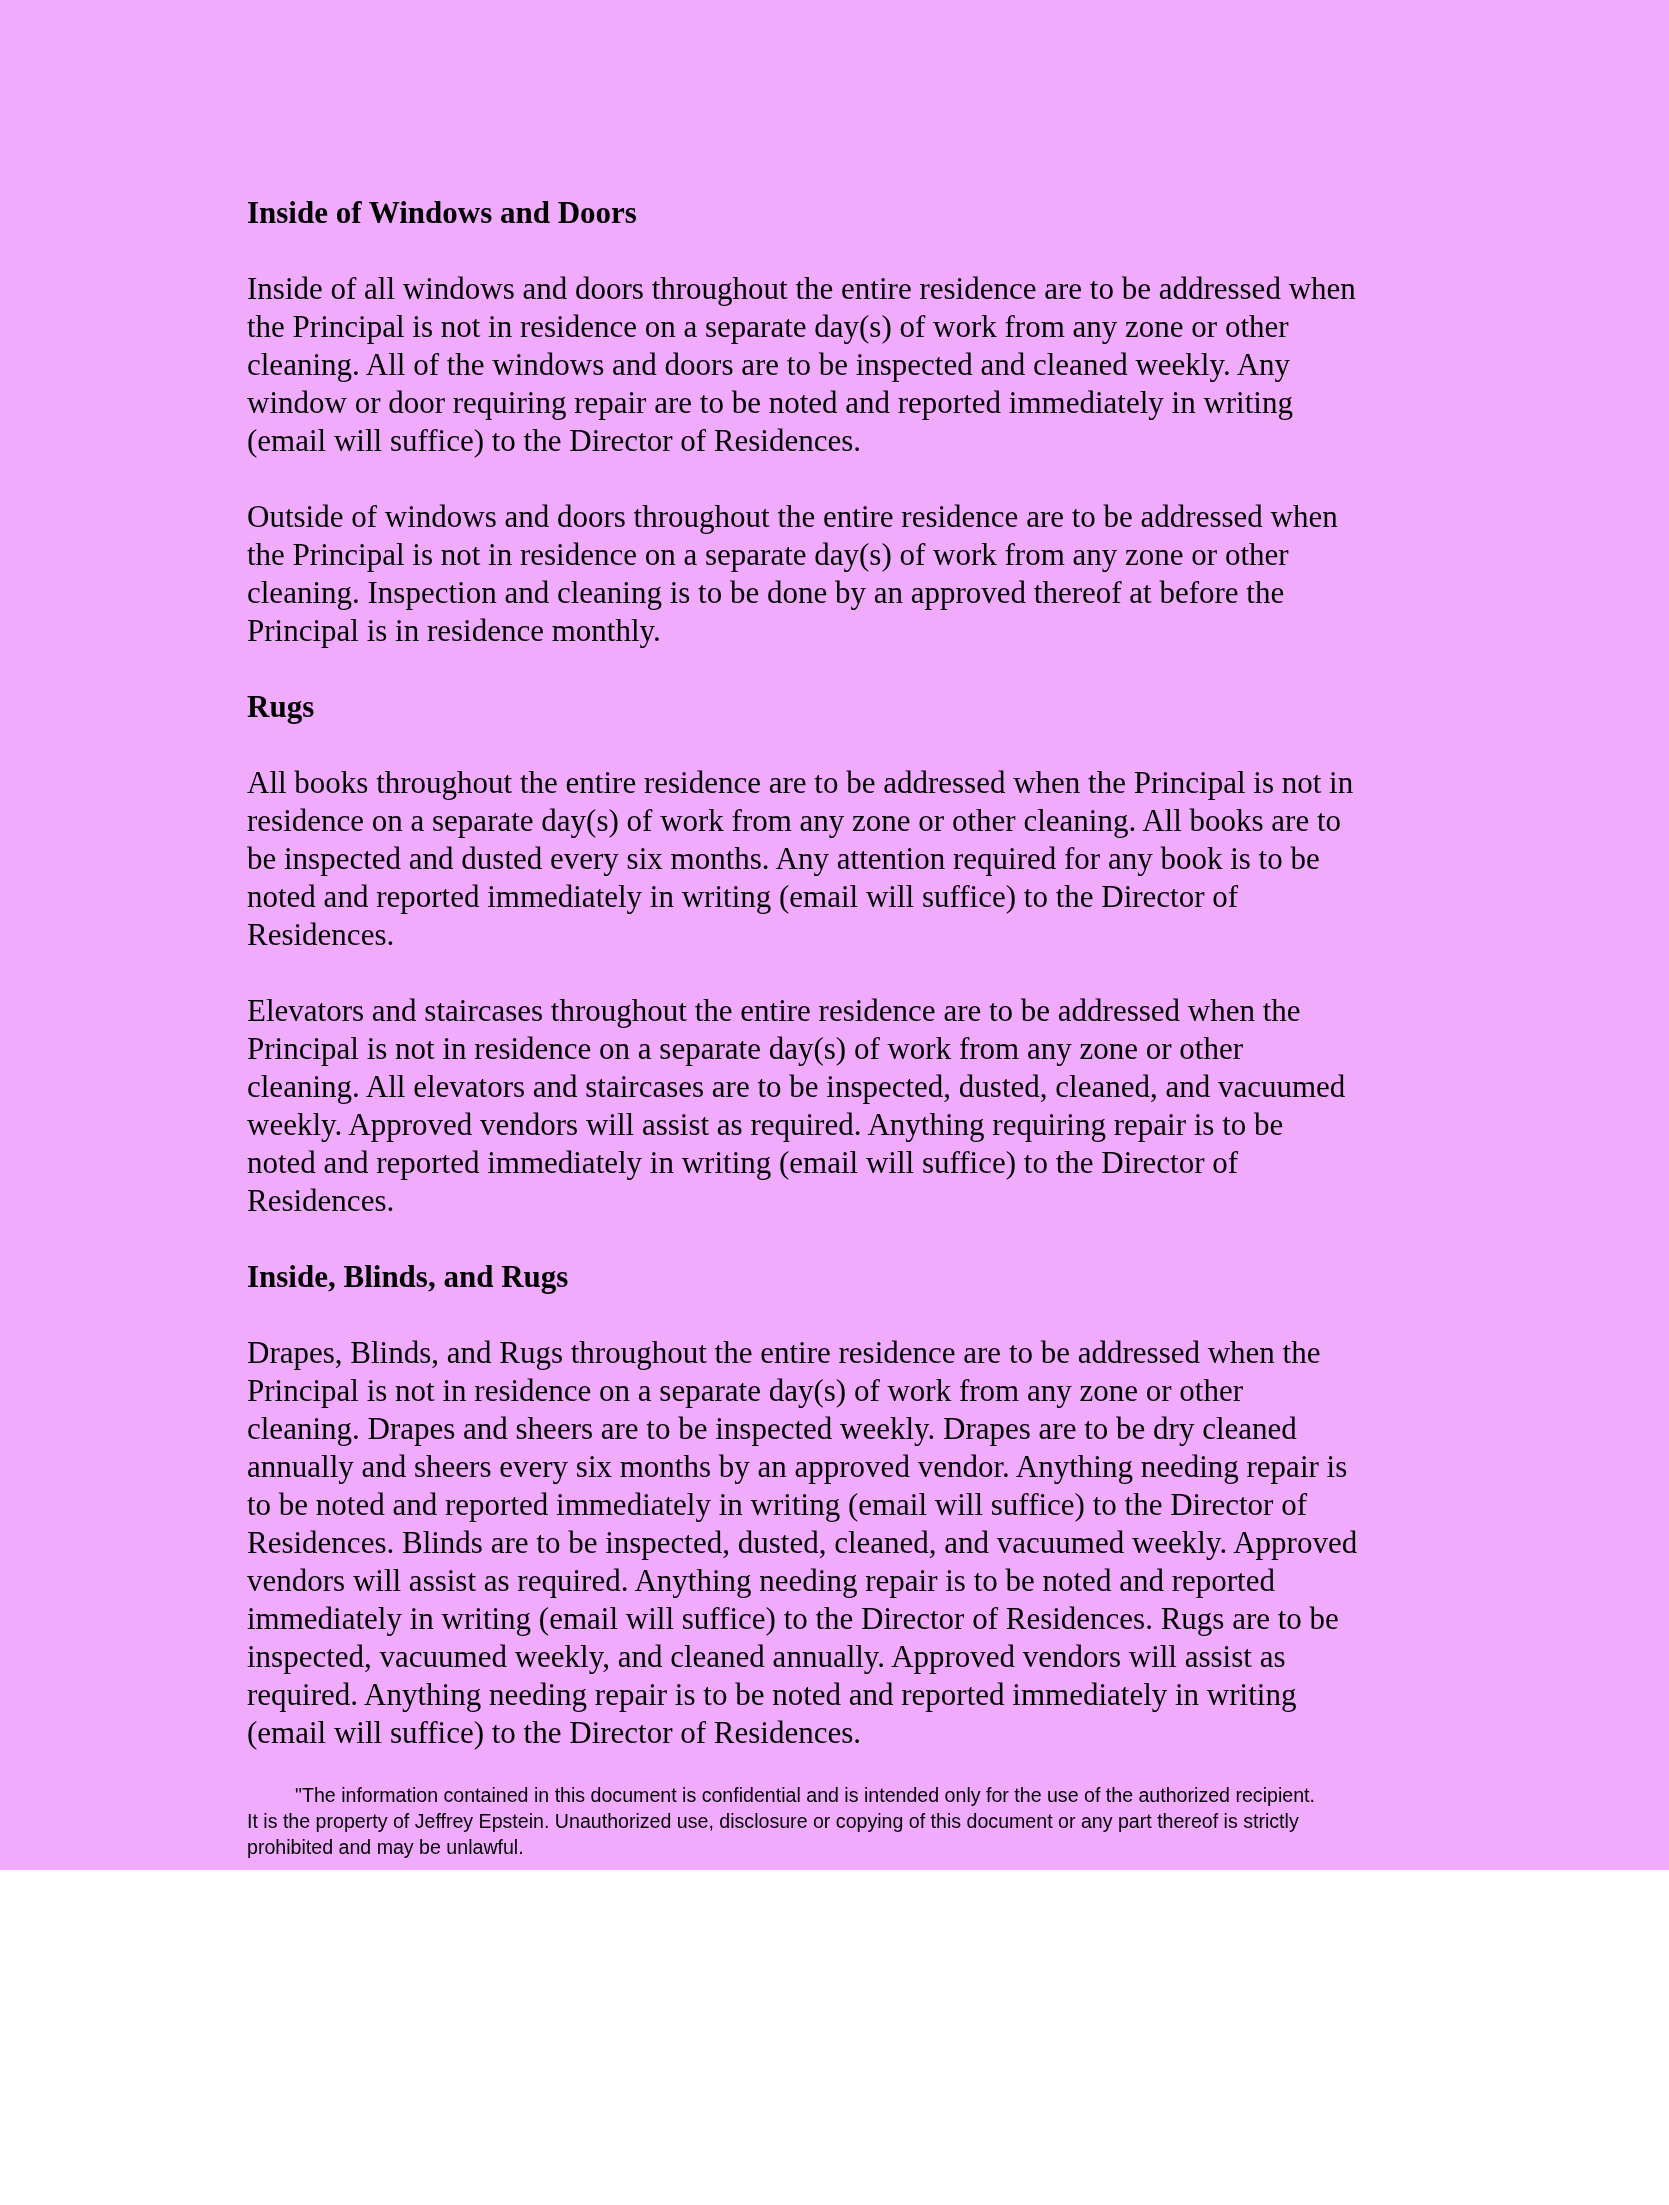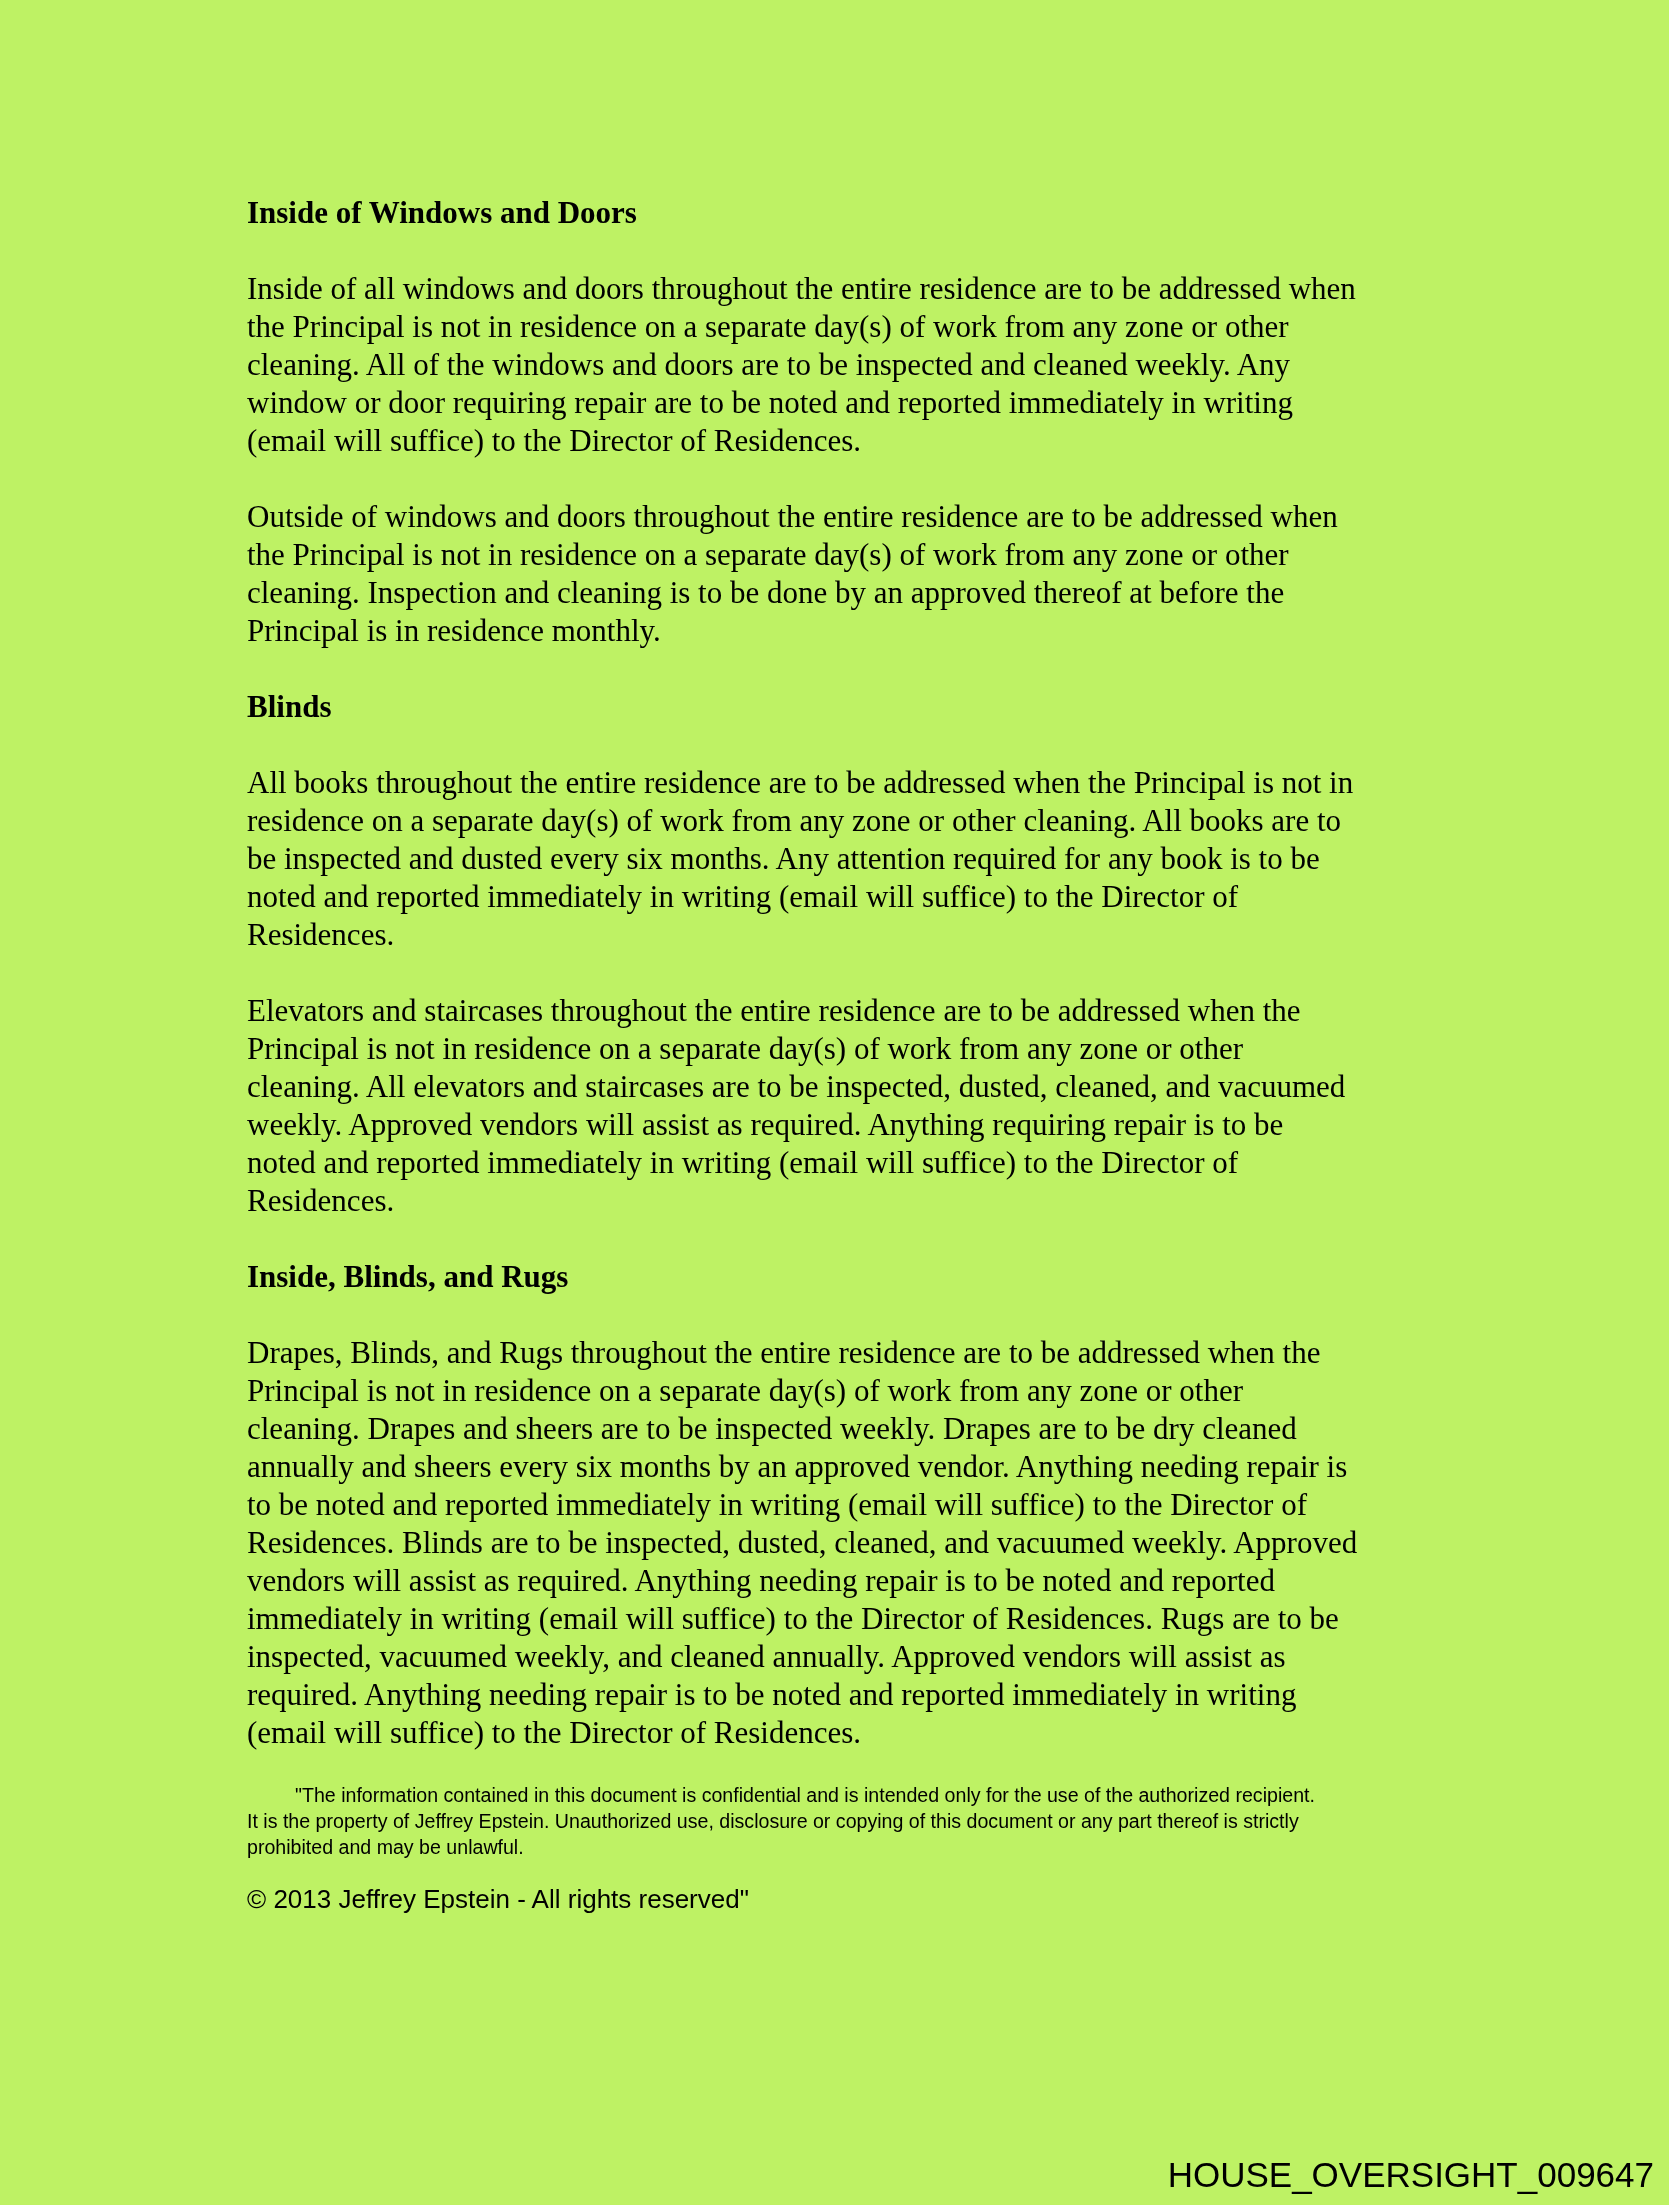--- a/index.html
+++ b/index.html
@@ -3,22 +3,22 @@
 <meta charset="utf-8">
 <style>
   html, body {
     margin: 0;
     padding: 0;
     background: #ffffff;
   }
   .page {
     position: relative;
     width: 1669px;
-    height: 2205px;
-    background: #bef264;
+    height: 1870px;
+    background: #f0abfc;
     overflow: hidden;
     color: #000000;
   }
   .content {
     padding: 194px 65px 0 247px;
   }
   .section-heading {
     font-family: "Liberation Serif", "DejaVu Serif", serif;
     font-size: 31px;
     line-height: 38px;
@@ -68,21 +68,21 @@
 the Principal is not in residence on a separate day(s) of work from any zone or other
 cleaning. All of the windows and doors are to be inspected and cleaned weekly. Any
 window or door requiring repair are to be noted and reported immediately in writing
 (email will suffice) to the Director of Residences.</p>
 
     <p class="body-par">Outside of windows and doors throughout the entire residence are to be addressed when
 the Principal is not in residence on a separate day(s) of work from any zone or other
 cleaning. Inspection and cleaning is to be done by an approved thereof at before the
 Principal is in residence monthly.</p>
 
-    <h2 class="section-heading">Blinds</h2>
+    <h2 class="section-heading">Rugs</h2>
     <p class="body-par">All books throughout the entire residence are to be addressed when the Principal is not in
 residence on a separate day(s) of work from any zone or other cleaning. All books are to
 be inspected and dusted every six months. Any attention required for any book is to be
 noted and reported immediately in writing (email will suffice) to the Director of
 Residences.</p>
 
     <p class="body-par">Elevators and staircases throughout the entire residence are to be addressed when the
 Principal is not in residence on a separate day(s) of work from any zone or other
 cleaning. All elevators and staircases are to be inspected, dusted, cleaned, and vacuumed
 weekly. Approved vendors will assist as required. Anything requiring repair is to be

